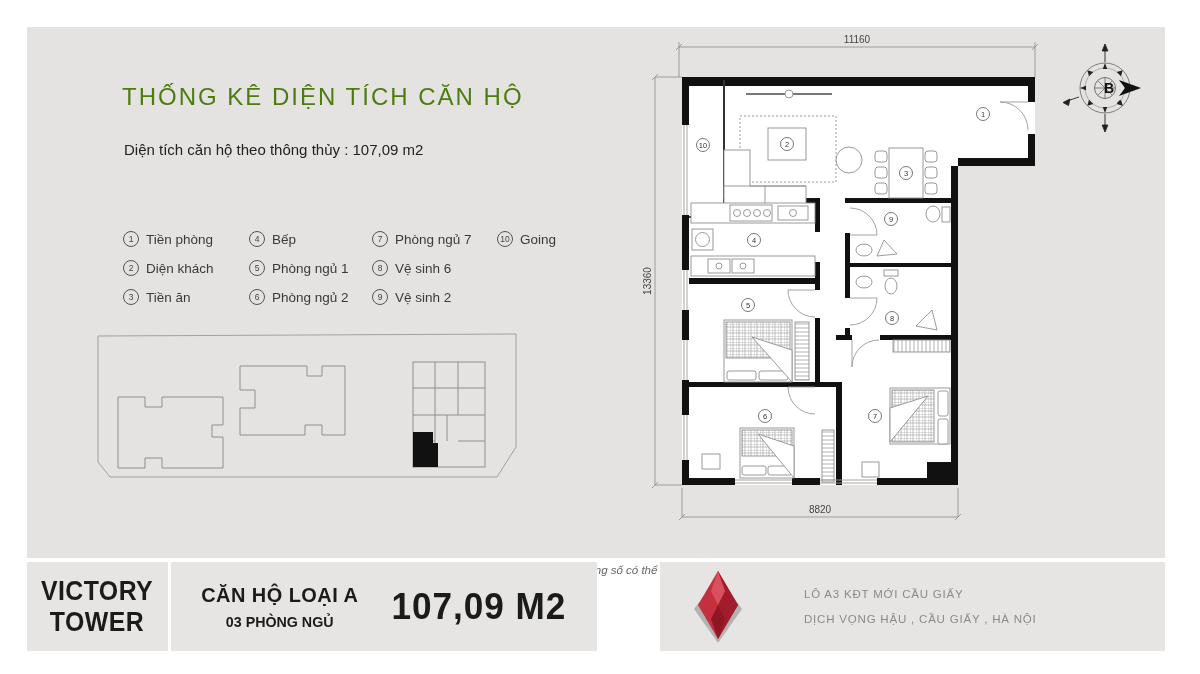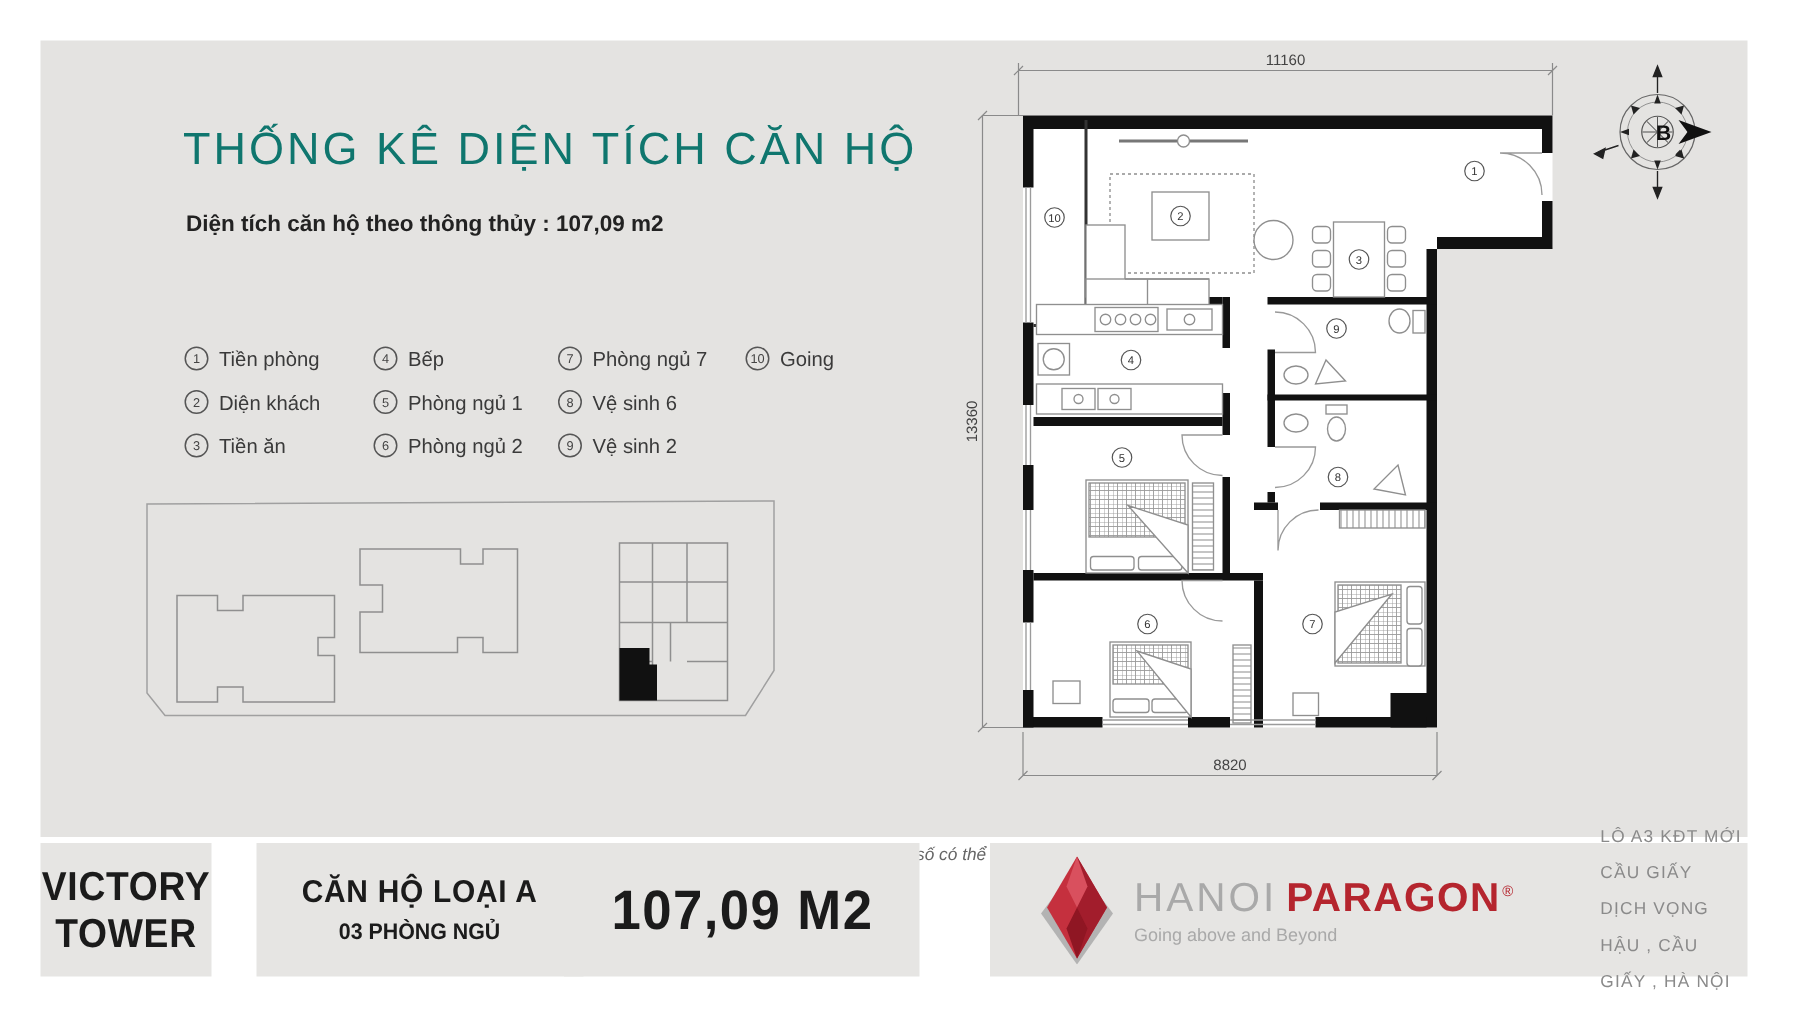--- a/index.html
+++ b/index.html
@@ -1,33 +1,33 @@
 <!DOCTYPE html>
 <html><head>
 <meta charset="utf-8">
 <style>
   html,body{margin:0;padding:0;background:#fff;width:1200px;height:674px;overflow:hidden;
     font-family:"Liberation Sans",sans-serif;-webkit-font-smoothing:antialiased;}
   .abs{position:absolute;}
   #canvas{position:absolute;left:27px;top:27px;width:1138px;height:531px;background:#e4e3e1;}
-  #title{position:absolute;left:95px;top:56px;font-size:30px;color:#0f766e;letter-spacing:2px;font-weight:500;}
-  #subtitle{position:absolute;left:97px;top:114px;font-size:15px;font-weight:bold;color:#222;}
+  #title{position:absolute;left:95px;top:56px;font-size:24px;color:#4d7c0f;letter-spacing:2px;font-weight:500;}
+  #subtitle{position:absolute;left:97px;top:114px;font-size:15px;font-weight:normal;color:#222;}
   #legend{position:absolute;left:96px;top:204px;display:flex;}
   .lcol{display:flex;flex-direction:column;gap:13px;}
   .lcol1{width:126px}.lcol2{width:123px}.lcol3{width:125px}.lcol4{width:90px}
   .litem{display:flex;align-items:center;gap:7px;font-size:13.5px;color:#3a3a3a;}
   .lnum{display:inline-flex;width:14px;height:14px;min-width:14px;border:1px solid #555;border-radius:50%;
     align-items:center;justify-content:center;font-size:8.5px;color:#444;background:transparent;}
   #disclaimer{position:absolute;left:0;top:537px;width:1138px;text-align:center;font-size:11.5px;
     font-style:italic;color:#666;}
   .fcell{position:absolute;top:562px;height:89px;background:#e6e5e3;display:flex;flex-direction:column;
     align-items:center;justify-content:center;color:#1b1b1b;}
-  #fc1{left:27px;width:114px;}
+  #fc1{left:27px;width:141px;}
   #fc2{left:171px;width:218px;}
-  #fc3{left:360px;width:237px;margin-left:16px;}
+  #fc3{left:360px;width:237px;}
   #fc4{left:660px;width:505px;flex-direction:row;justify-content:flex-start;}
   .vt{font-size:27px;font-weight:bold;line-height:1.12;letter-spacing:.5px;transform:scaleX(.92);text-align:center;}
   .u1{font-size:21px;font-weight:bold;letter-spacing:.5px;transform:scaleX(.95);}
   .u2{font-size:15px;font-weight:bold;margin-top:6px;transform:scaleX(.95);}
   .area{font-size:37px;font-weight:bold;letter-spacing:1px;transform:scaleX(.95);}
   #logo{display:flex;align-items:center;margin-left:30px;}
   #logotext{margin-left:10px;}
   .brandline{display:flex;align-items:baseline;}
   .bgray{font-size:27px;color:#a9a9a9;letter-spacing:2px;}
   .bred{font-size:27px;color:#b5252e;font-weight:bold;letter-spacing:1px;margin-left:6px;}
@@ -330,26 +330,18 @@
 
 <div class="fcell" id="fc4">
   <div id="logo">
     <svg width="56" height="72" viewBox="0 0 56 72">
       <polygon points="28,6 52,38 28,72 4,38" fill="#b3b3b3"></polygon>
       <polygon points="28,0 48,34 28,68 8,34" fill="#c5303e"></polygon>
       <polygon points="28,0 48,34 28,68" fill="#a21d2c"></polygon>
       <polygon points="28,0 35,20 28,34 21,20" fill="#d9505e"></polygon>
       <polygon points="28,34 35,48 28,68 21,48" fill="#8f1623"></polygon>
     </svg>
-    <div id="logotext">
-      <div class="brandline">
-        <span class="bgray">HANOI</span>
-        <span class="bred">PARAGON</span>
-        <span class="breg">®</span>
-      </div>
-      <div class="tagline">Going above and Beyond</div>
-    </div>
   </div>
   <div id="addr">
     <div>LÔ A3 KĐT MỚI CẦU GIẤY</div>
     <div>DỊCH VỌNG HẬU , CẦU GIẤY , HÀ NỘI</div>
   </div>
 </div>
 
 </body></html>

